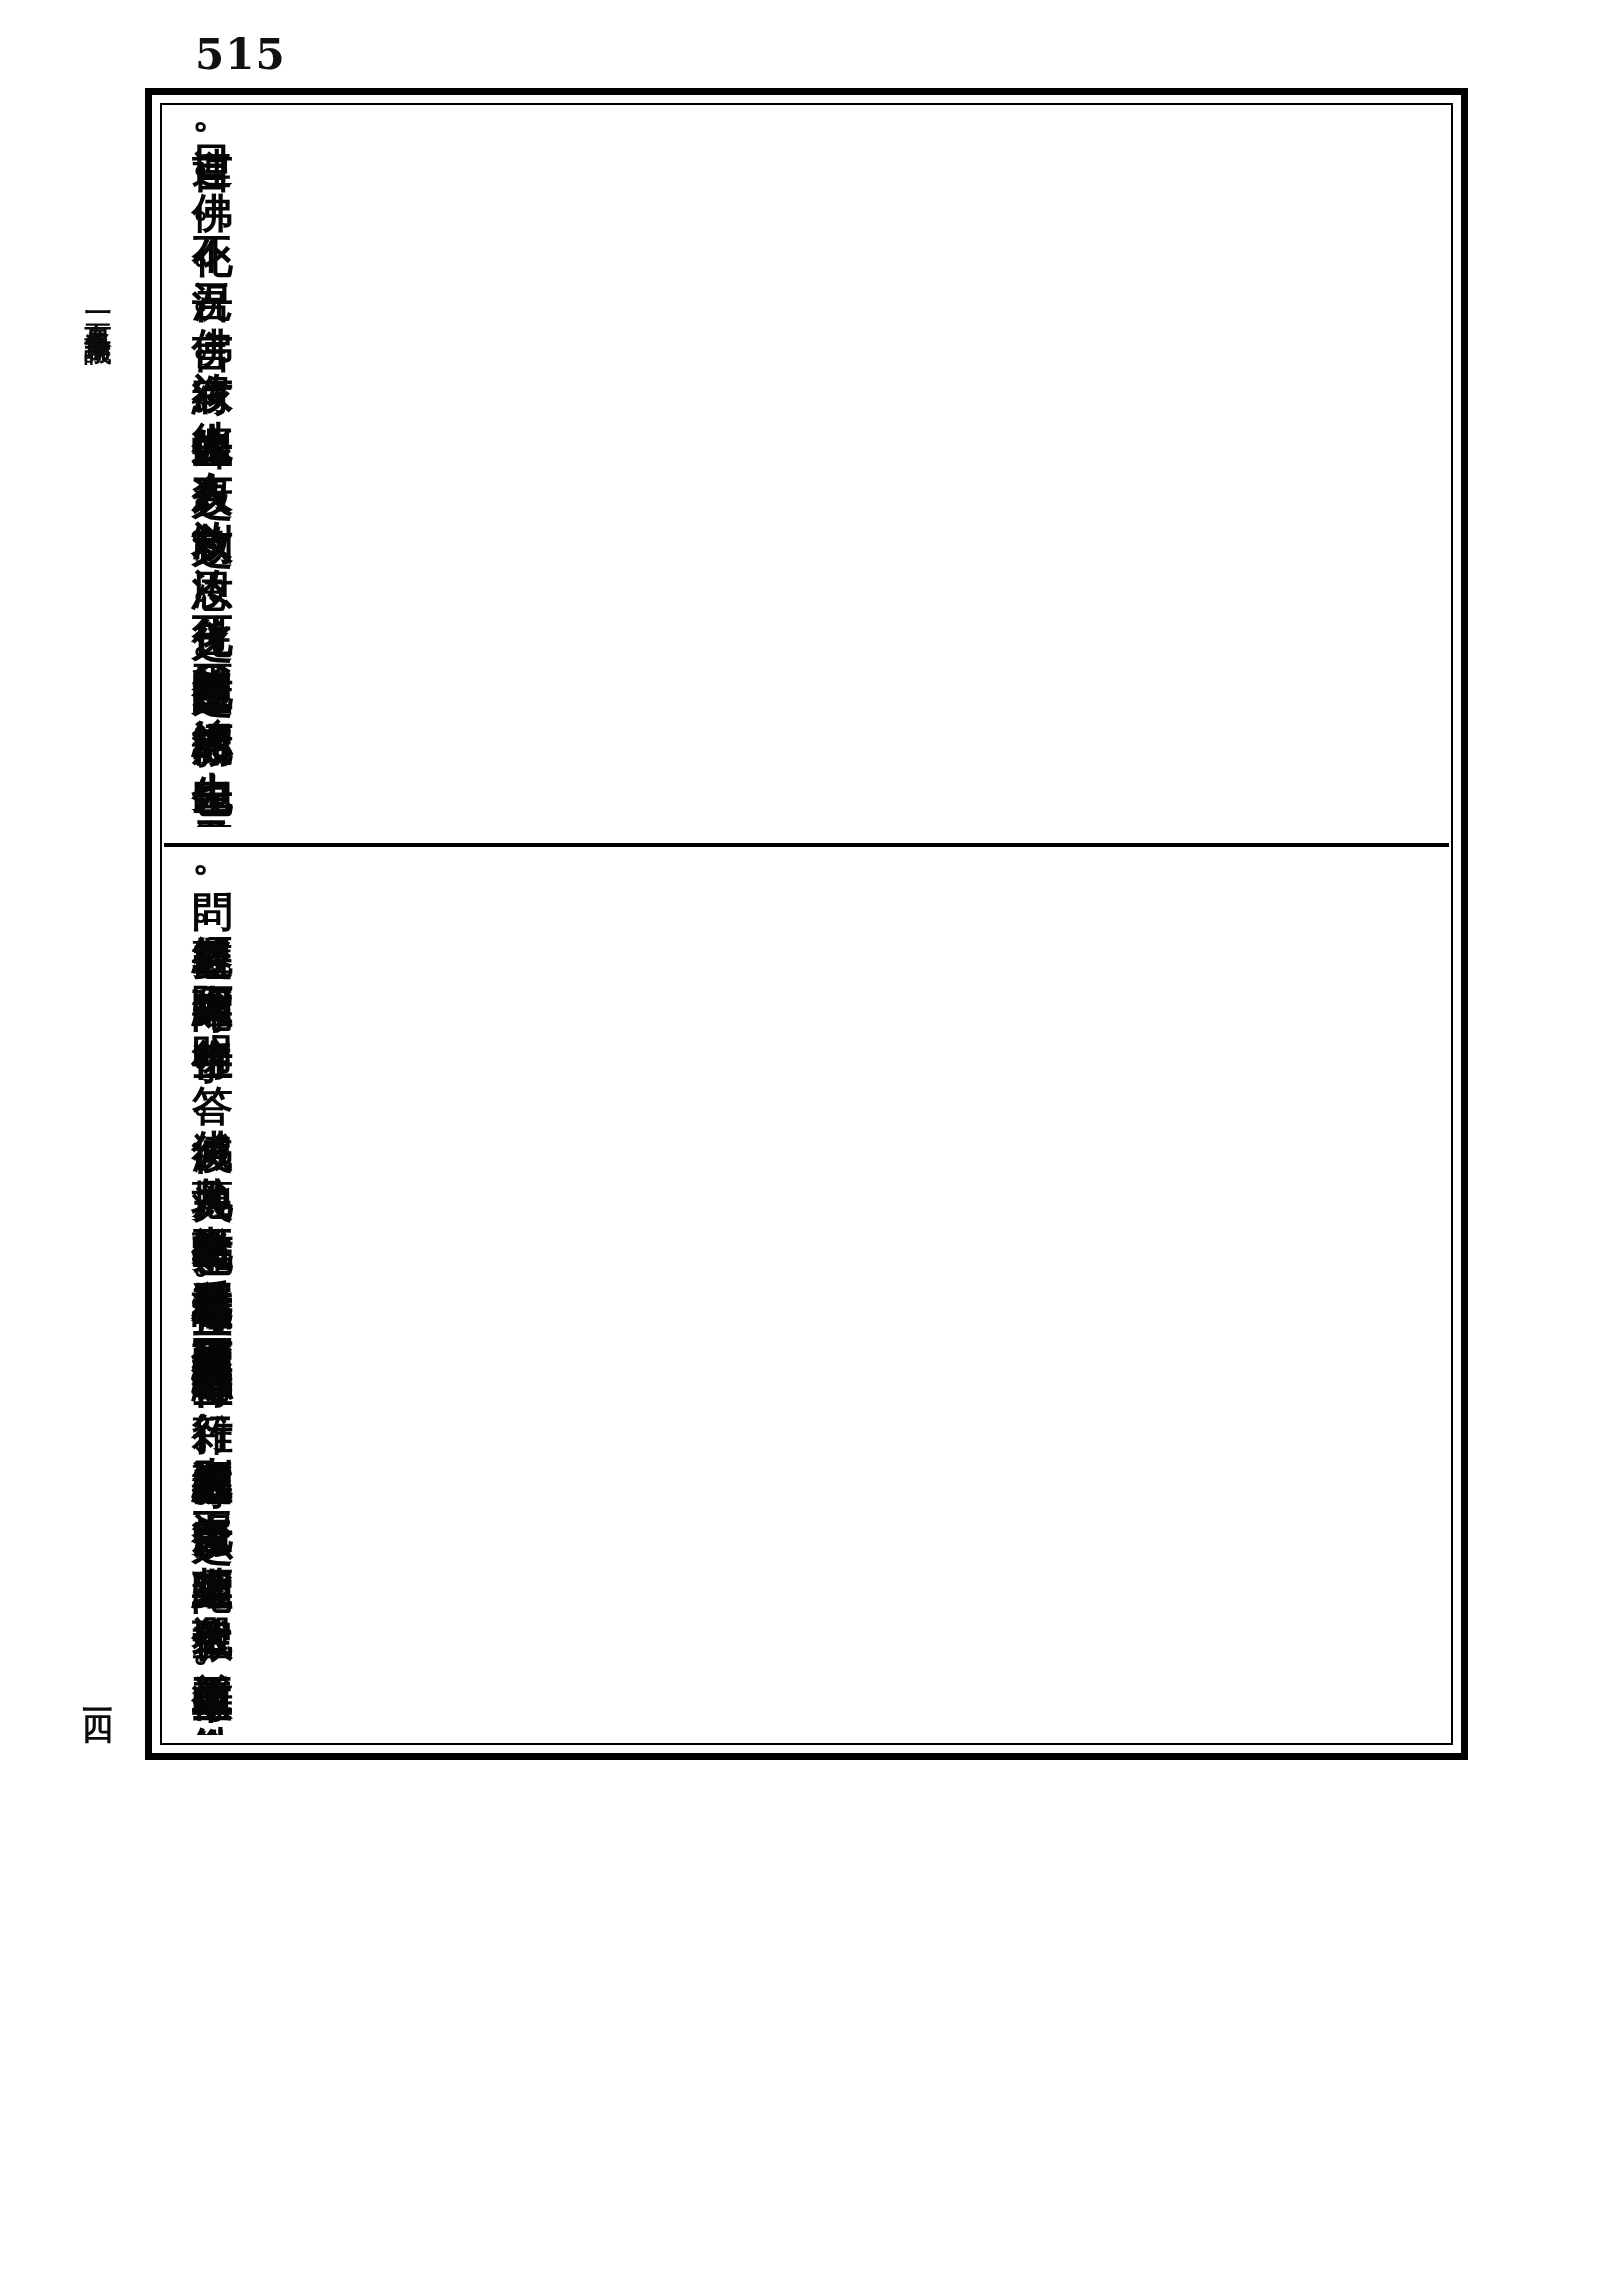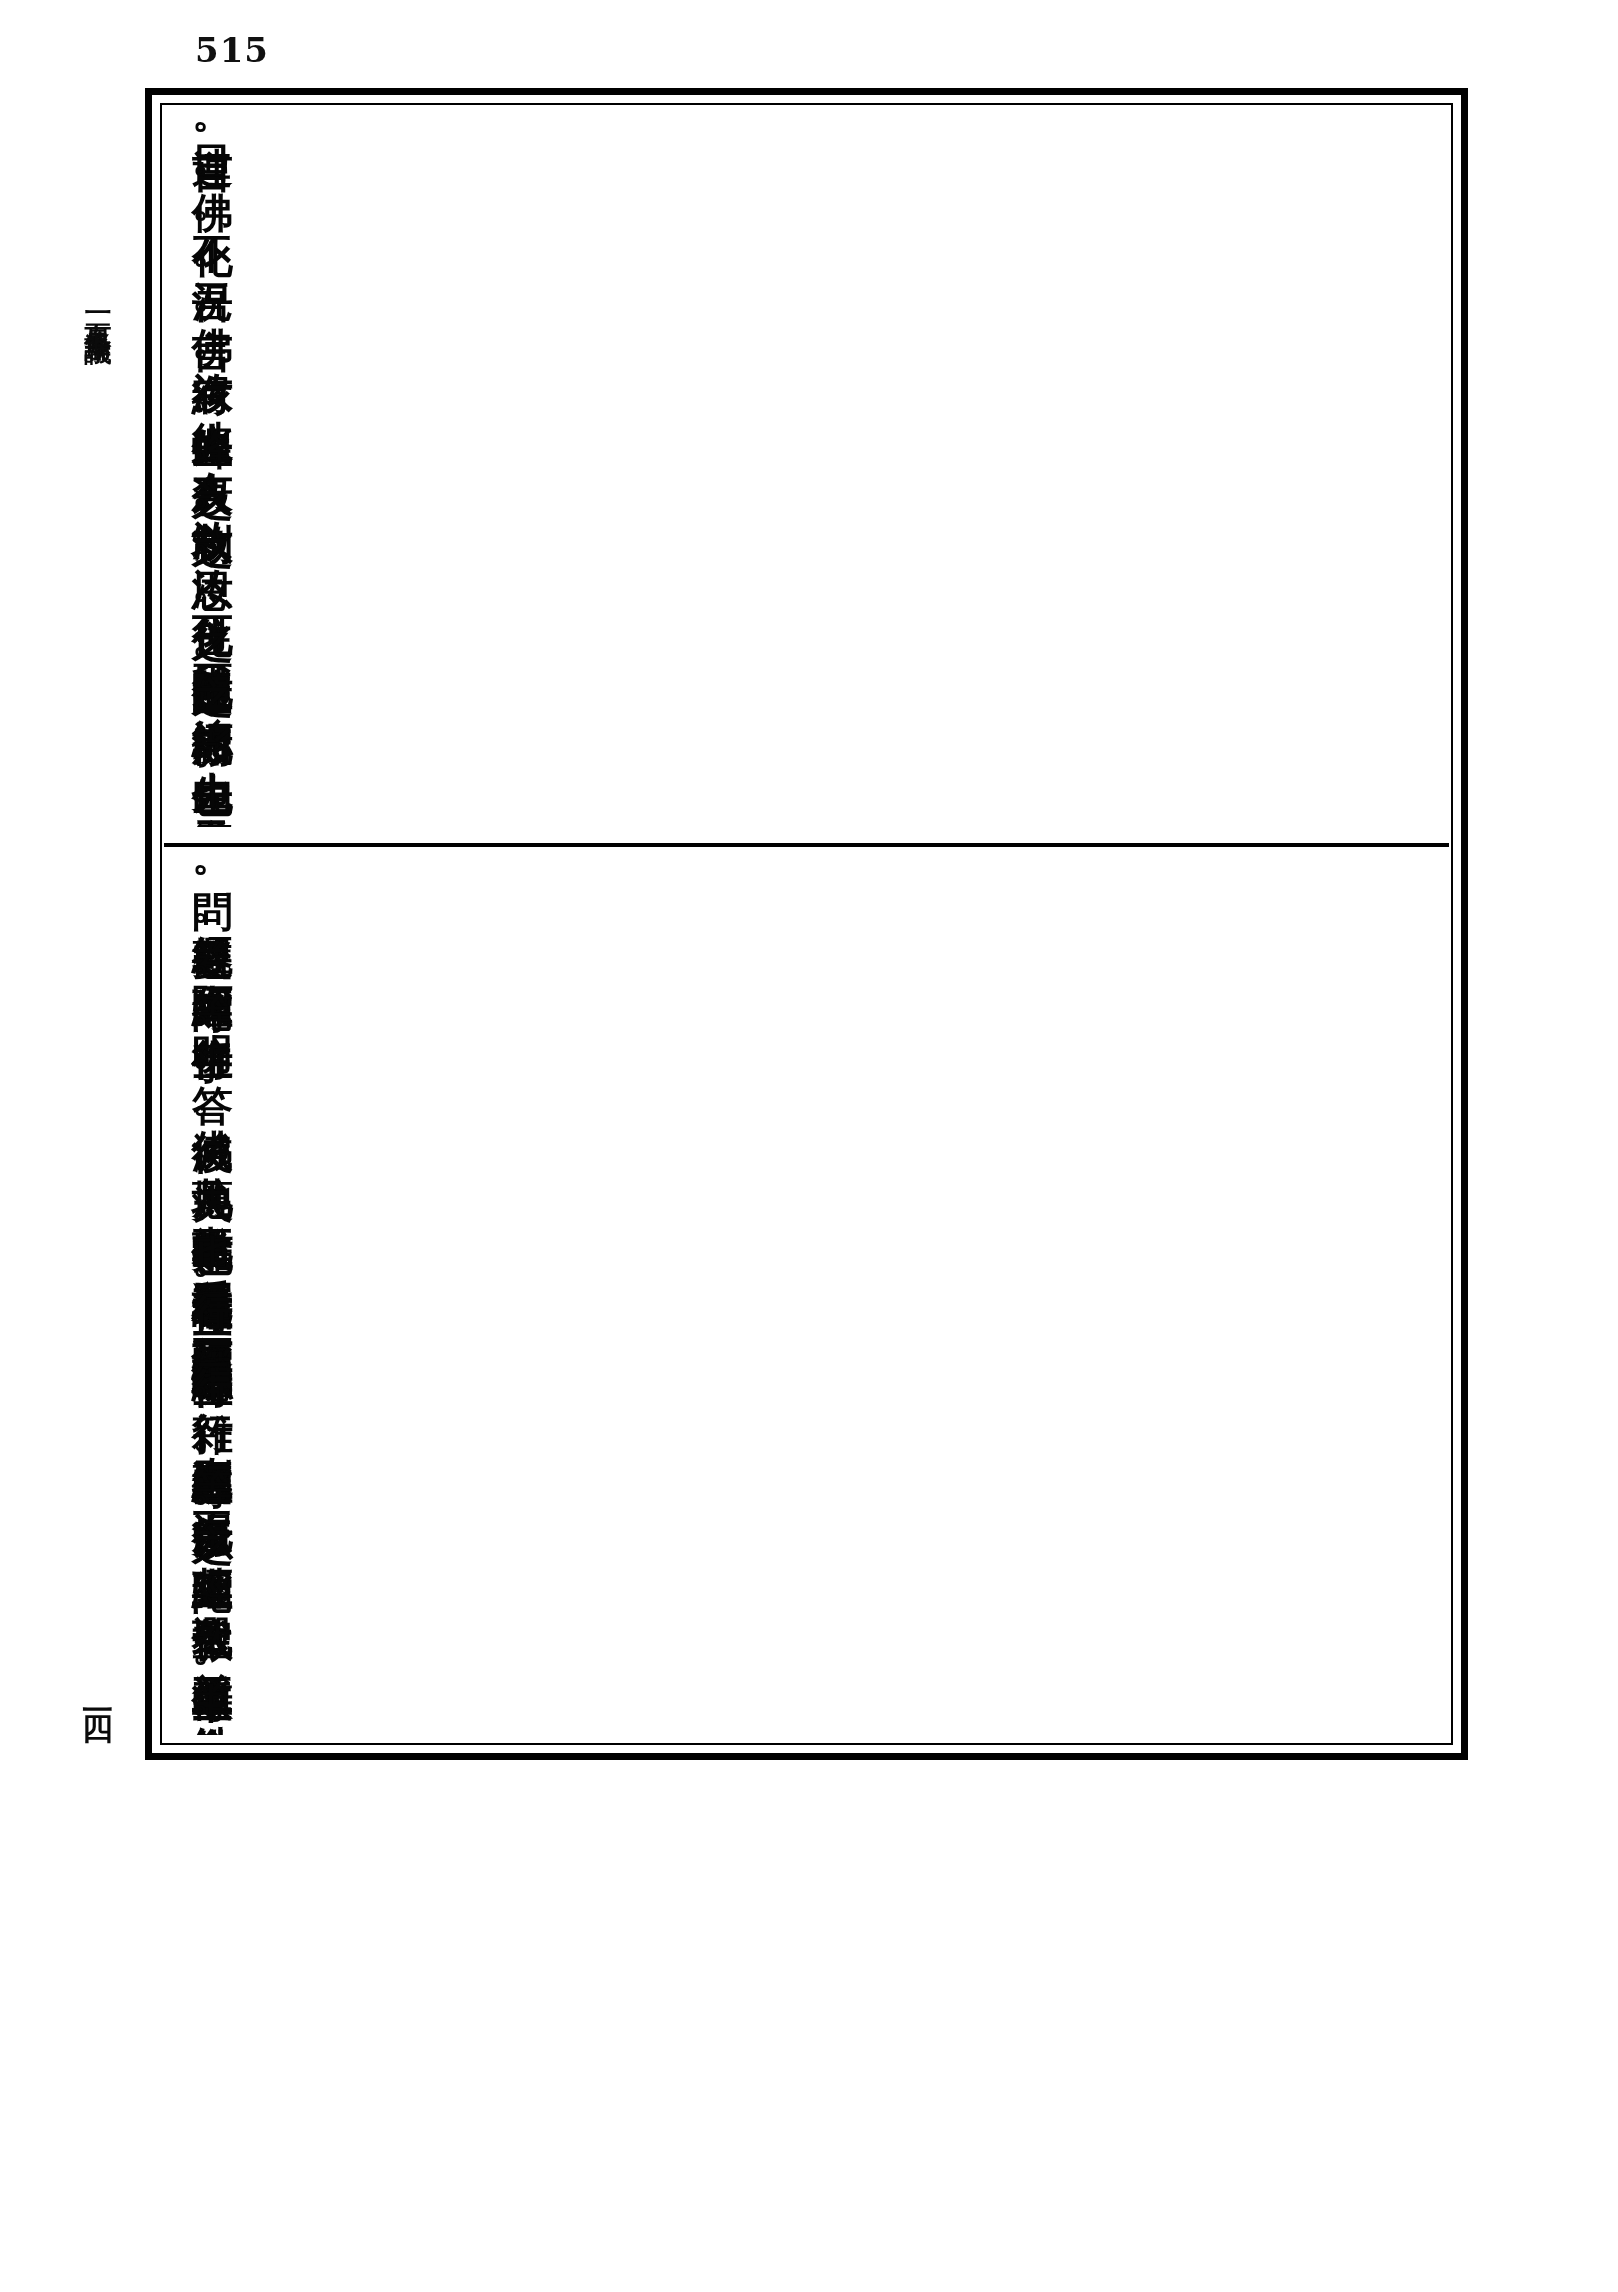--- a/index.html
+++ b/index.html
@@ -15,21 +15,21 @@
     color: #000000;
     overflow: hidden;
   }
 
   
   #folio-arabic {
     position: absolute;
     left: 195px;
     top: 30px;
     font-family: "DejaVu Serif", "Liberation Serif", serif;
-    font-size: 34px;
+    font-size: 42px;
     font-weight: 700;
     letter-spacing: 1px;
     color: #111;
   }
 
   
   #spine-title {
     position: absolute;
     left: 70px;
     top: 299px;

